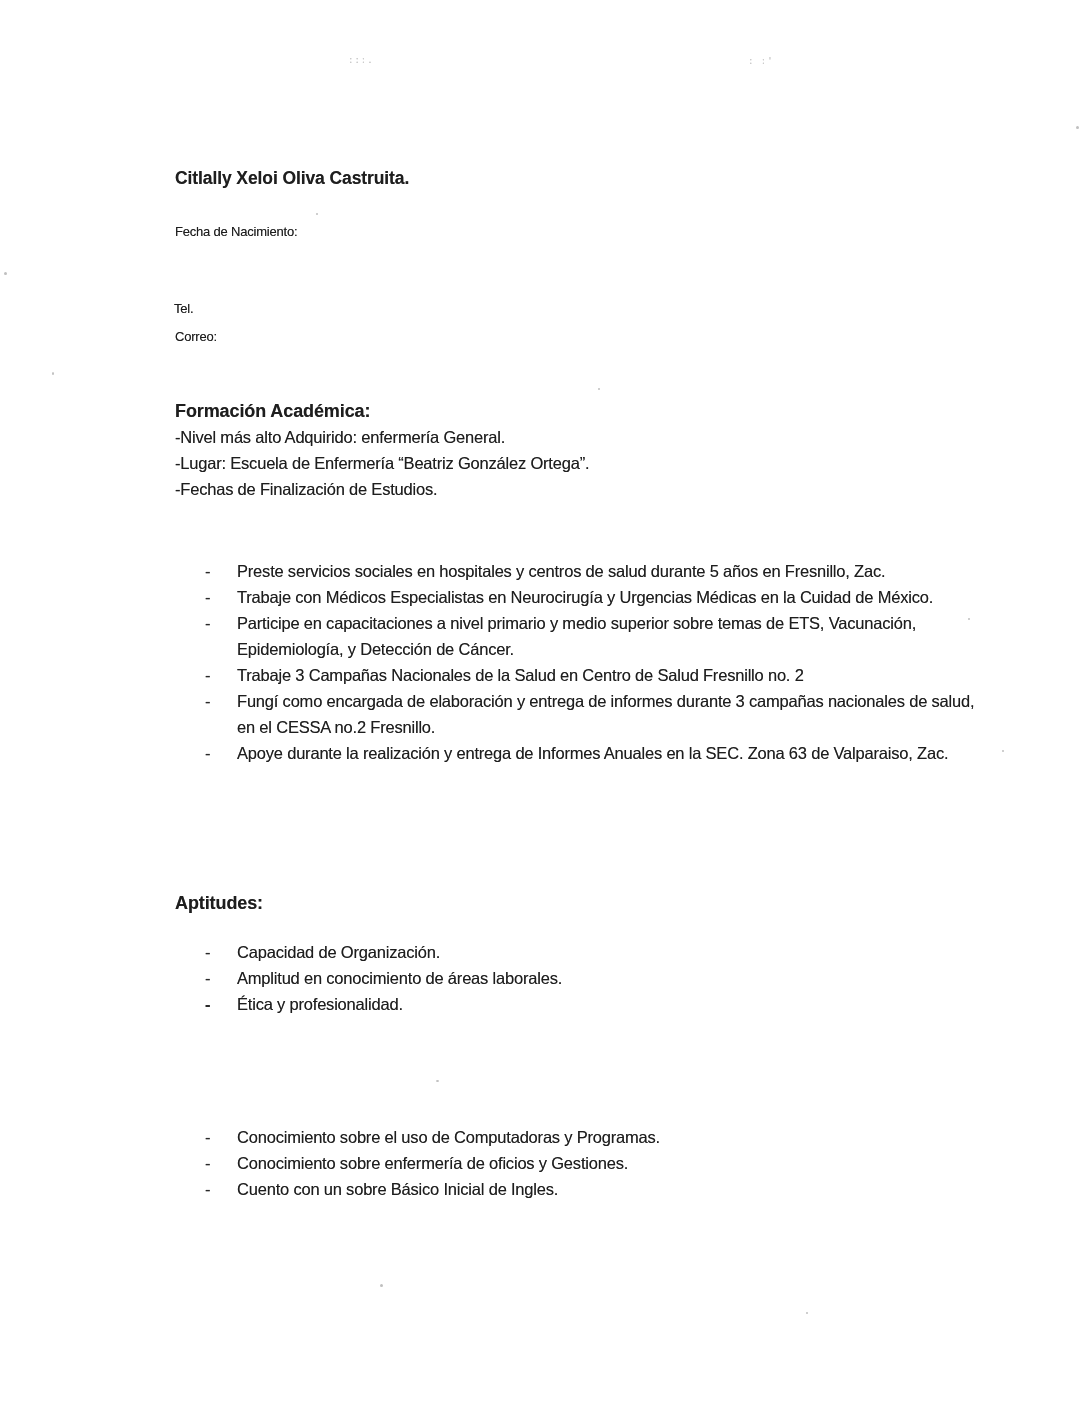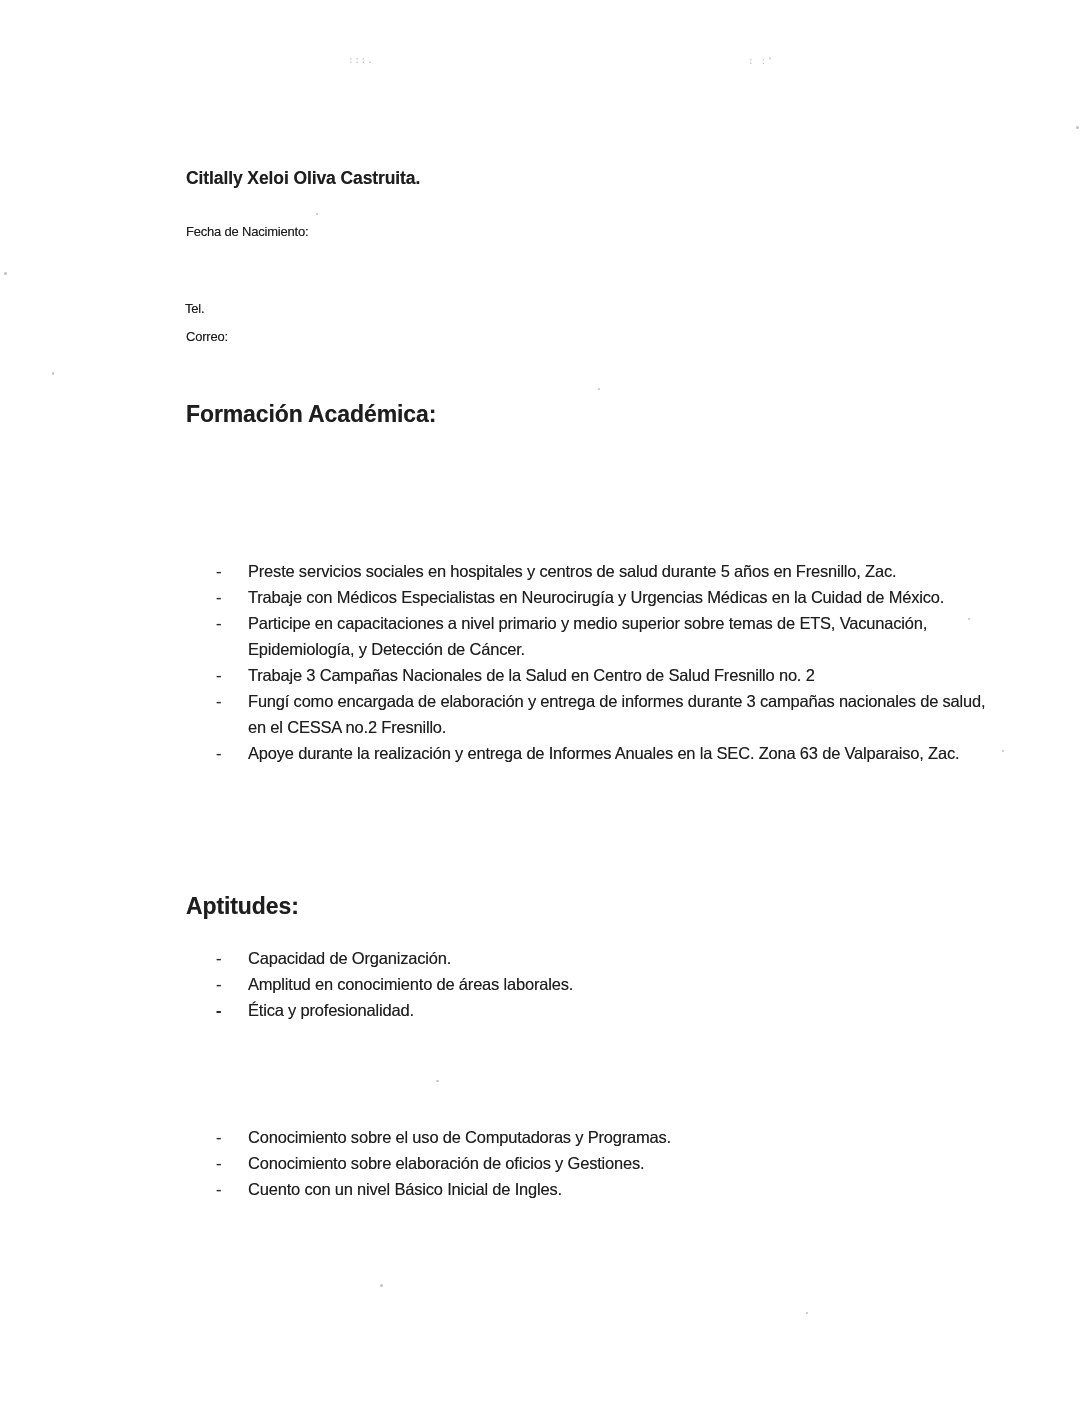--- a/index.html
+++ b/index.html
@@ -6,29 +6,29 @@
   .page {
     position: relative;
     width: 1088px;
     height: 1404px;
     background: #ffffff;
     font-family: "Liberation Sans", sans-serif;
     color: #1e1e1e;
     overflow: hidden;
     text-shadow: 0 0 0.5px rgba(30,30,30,0.55); 
   }
-  .abs { position: absolute; margin-left: 11px; }
+  .abs { position: absolute; }
   p, h1, h2, ul { margin: 0; padding: 0; }
   h1 {
     font-size: 17.5px;
     font-weight: 700;
     letter-spacing: -0.1px;
   }
   h2 {
-    font-size: 23px;
+    font-size: 18px;
     font-weight: 700;
     letter-spacing: -0.1px;
   }
   .line {
     font-size: 13px;
     line-height: 26px;
     letter-spacing: -0.2px;
   }
   .sec-lines { margin-top: 2px; }
   .sec-lines p { font-size: 16.5px; line-height: 26px; letter-spacing: -0.2px; }
@@ -88,20 +88,25 @@
   <h1 class="abs" style="left:175px; top:168px;">Citlally Xeloi Oliva Castruita.</h1>
 
   <p class="line abs" style="left:175px; top:219px;">Fecha de Nacimiento:</p>
 
   <p class="line abs" style="left:174px; top:296px;">Tel.</p>
 
   <p class="line abs" style="left:175px; top:324px;">Correo:</p>
 
   <section class="abs" style="left:175px; top:401px; width:800px;">
     <h2>Formación Académica:</h2>
+    <div class="sec-lines">
+      <p>-Nivel más alto Adquirido: enfermería General.</p>
+      <p>-Lugar: Escuela de Enfermería “Beatriz González Ortega”.</p>
+      <p>-Fechas de Finalización de Estudios.</p>
+    </div>
   </section>
 
   <section class="abs" style="left:175px; top:556px;">
     <ul class="bullets exp-list" style="margin-left:30px;">
       <li>
         <span class="dash">-</span>
         <span class="btxt">Preste servicios sociales en hospitales y centros de salud durante 5 años en Fresnillo, Zac.</span>
       </li>
       <li>
         <span class="dash">-</span>
@@ -145,22 +150,22 @@
   </section>
 
   <section class="abs" style="left:175px; top:1100px;">
     <ul class="bullets add-list" style="margin-left:30px;">
       <li>
         <span class="dash">-</span>
         <span class="btxt">Conocimiento sobre el uso de Computadoras y Programas.</span>
       </li>
       <li>
         <span class="dash">-</span>
-        <span class="btxt">Conocimiento sobre elaboración de oficios y Gestiones.</span>
+        <span class="btxt">Conocimiento sobre enfermería de oficios y Gestiones.</span>
       </li>
       <li>
         <span class="dash">-</span>
-        <span class="btxt">Cuento con un nivel Básico Inicial de Ingles.</span>
+        <span class="btxt">Cuento con un sobre Básico Inicial de Ingles.</span>
       </li>
     </ul>
   </section>
 
 </div>
 
 </body></html>

